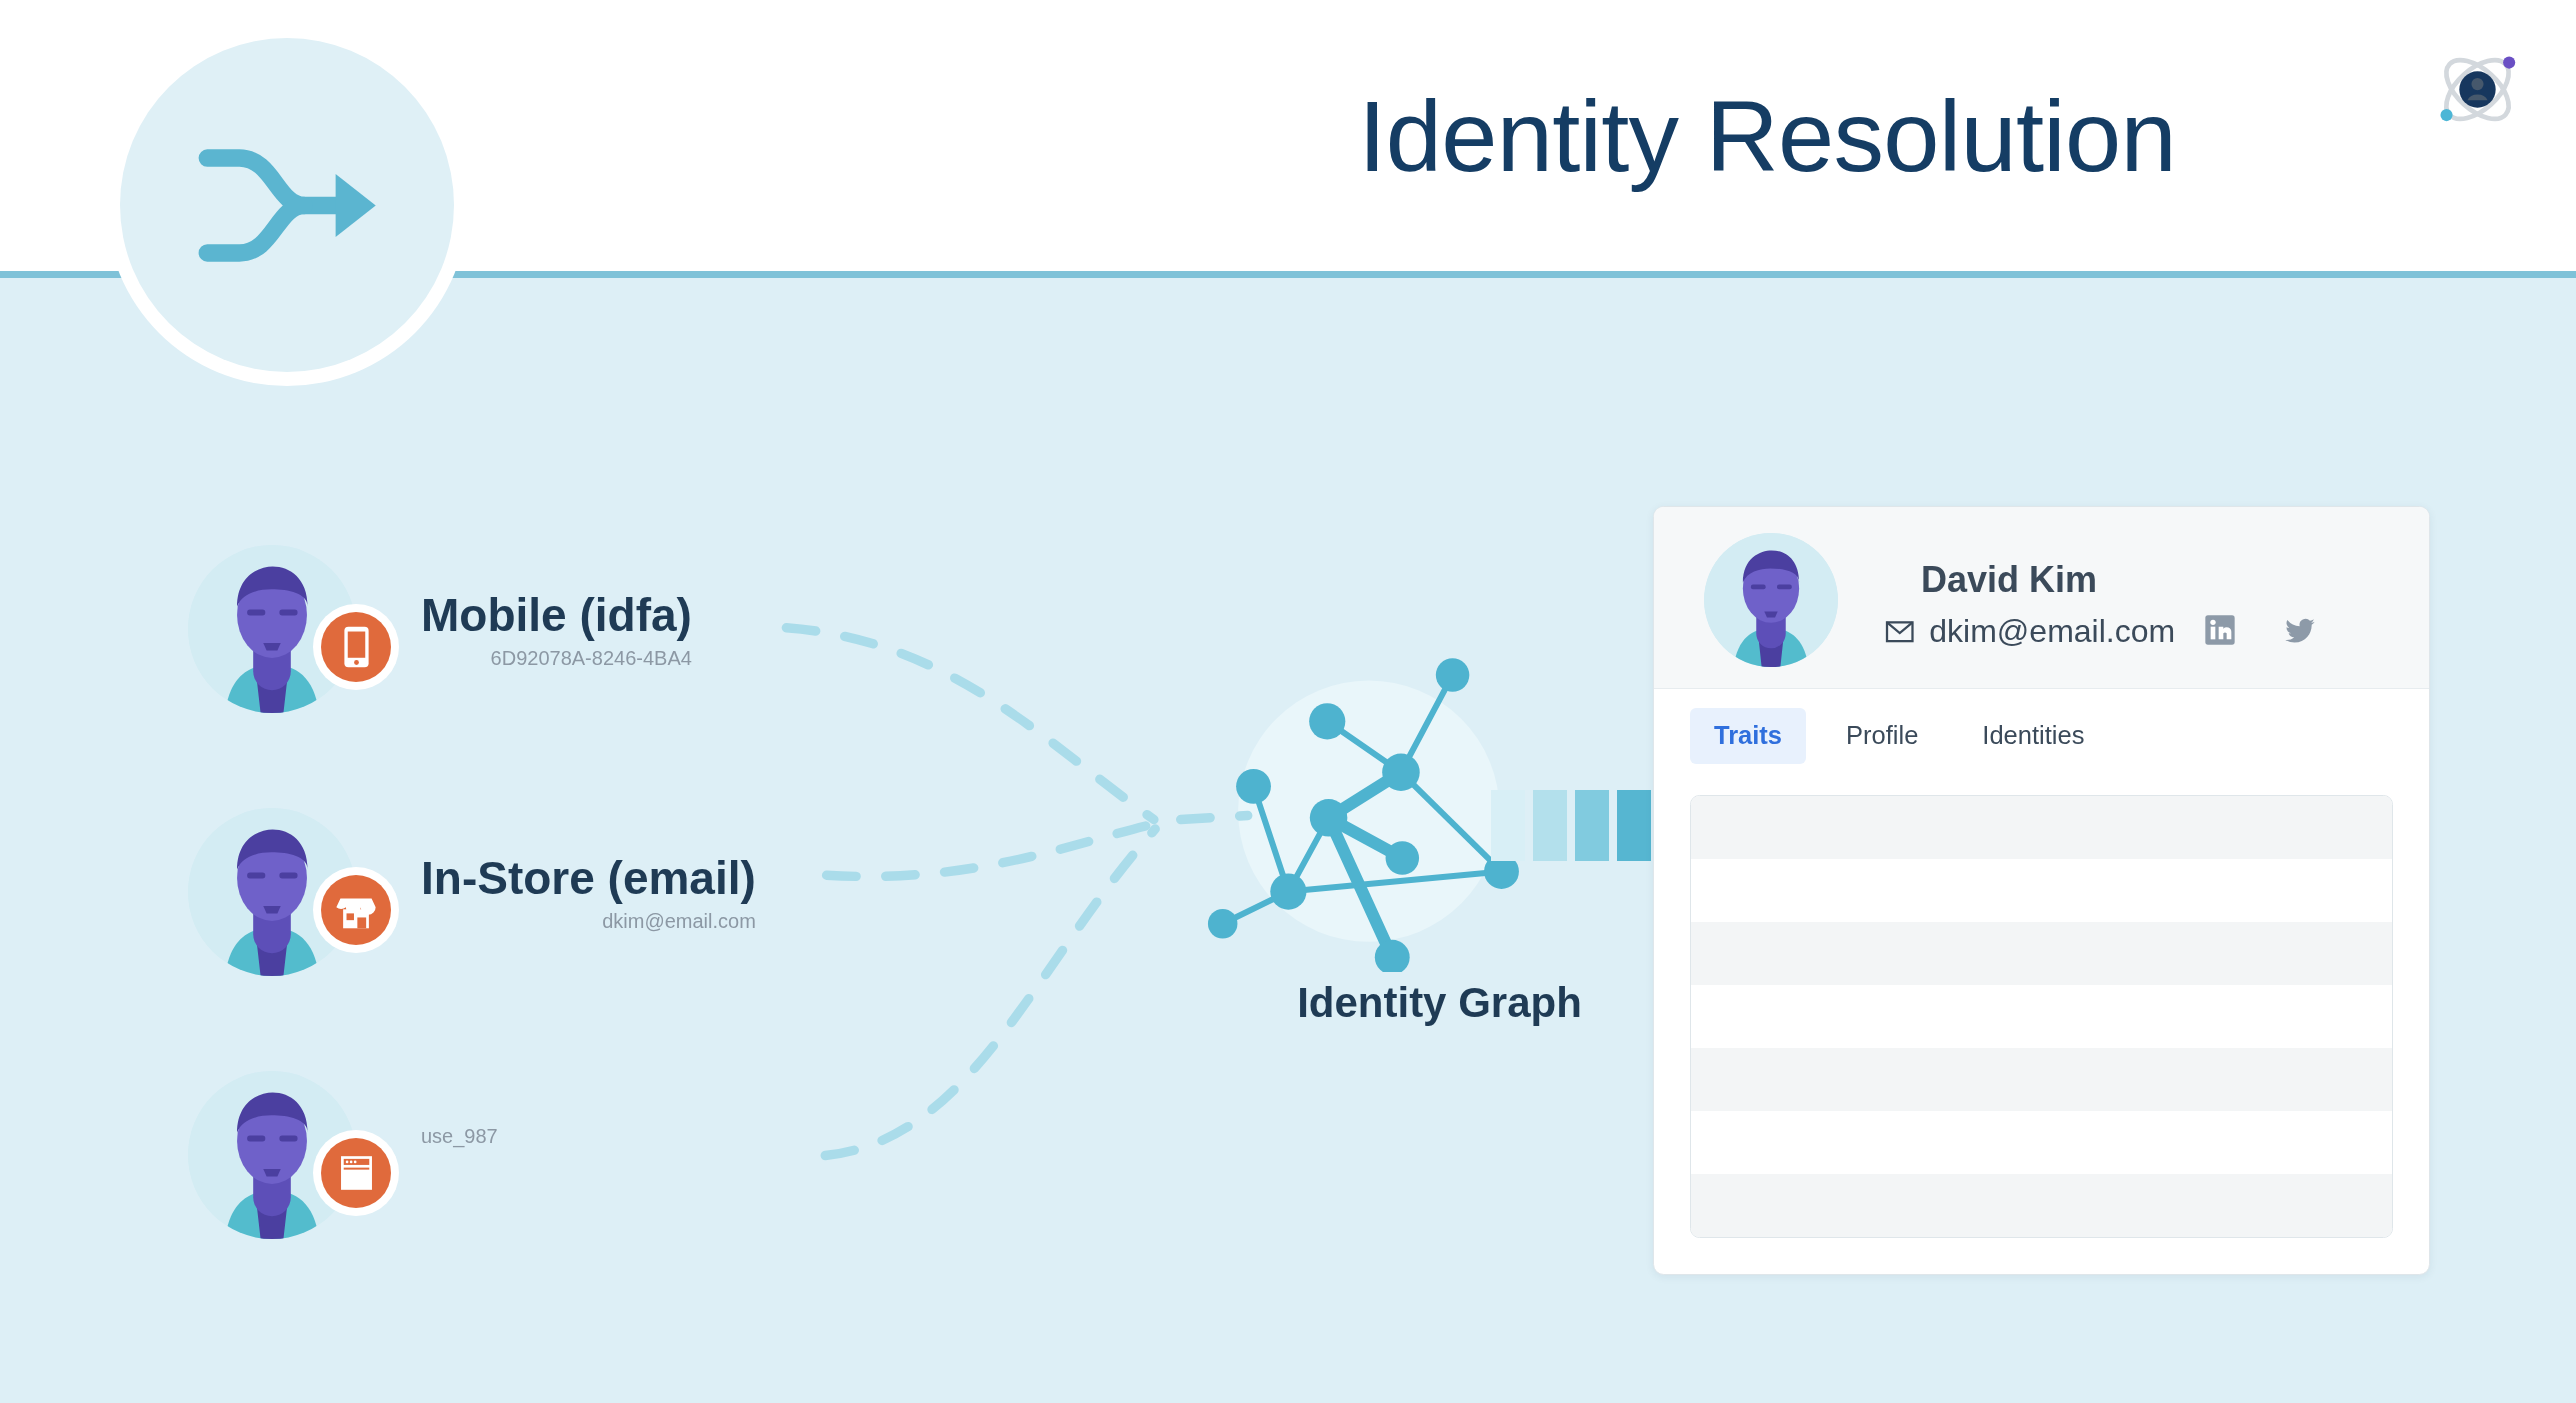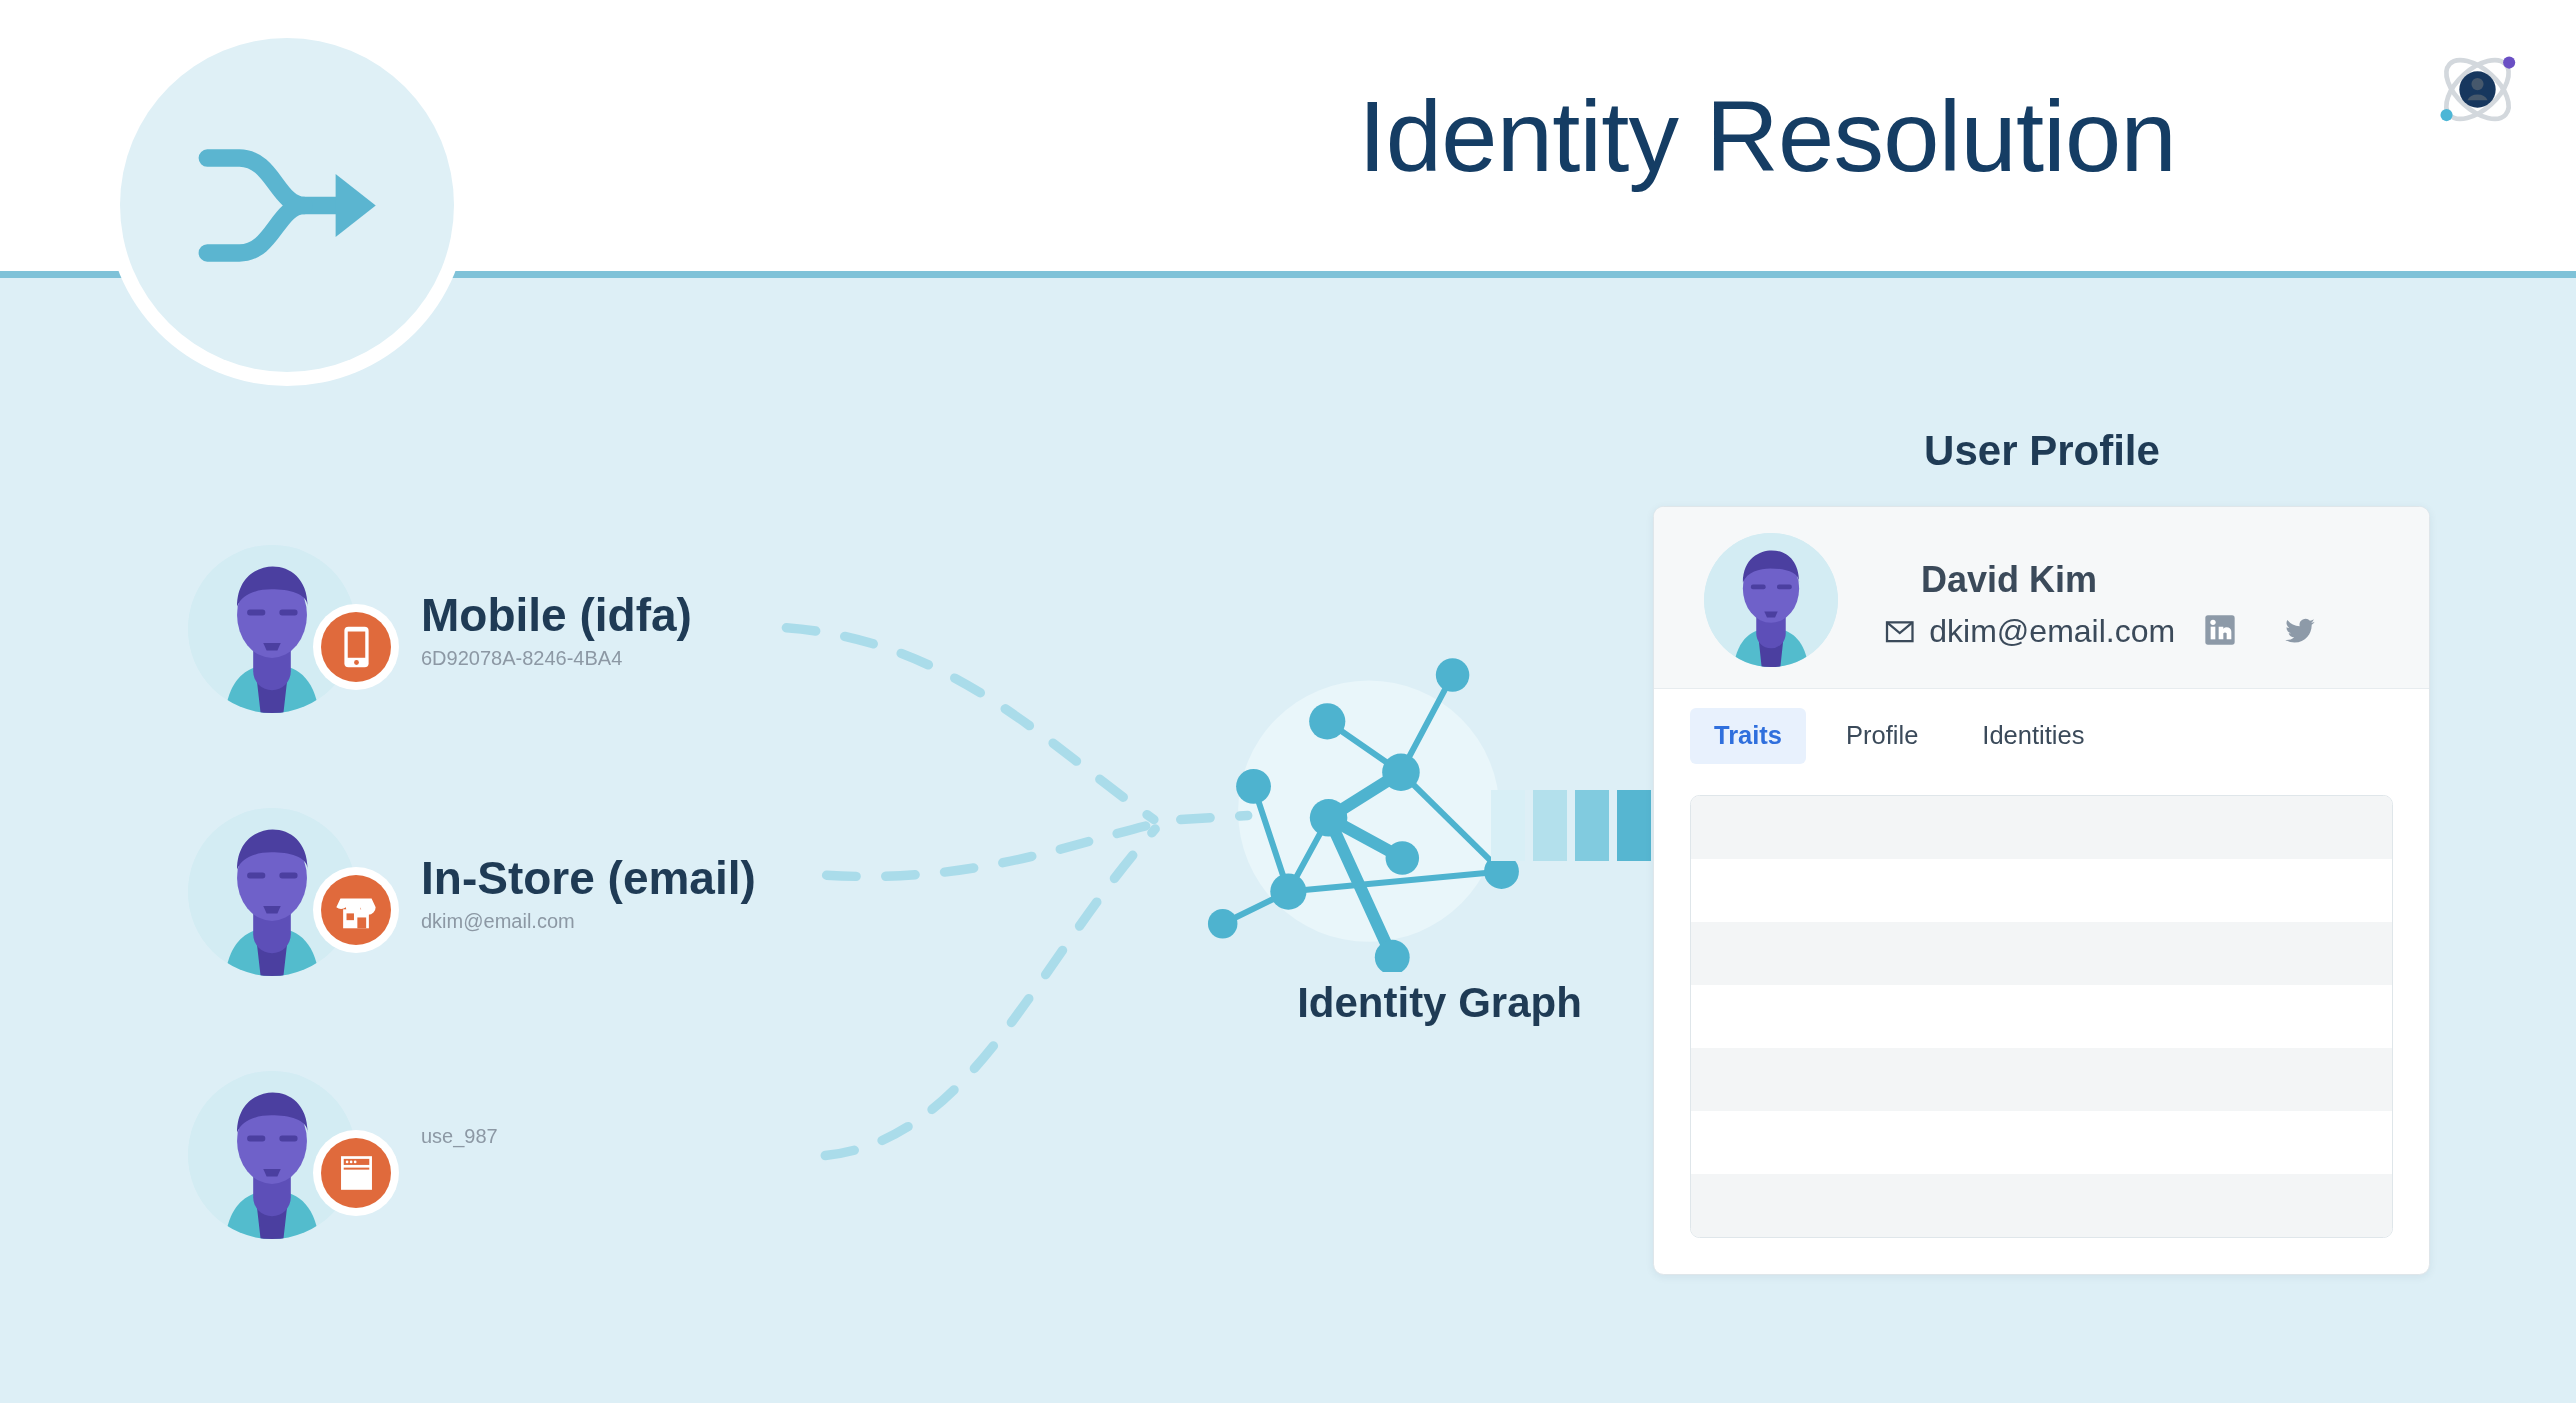--- a/index.html
+++ b/index.html
@@ -46,21 +46,21 @@
     width: 334px; height: 334px; border-radius: 50%;
     background: #dff0f6;
     display: flex; align-items: center; justify-content: center;
   }
 
   
   .atom-logo { position: absolute; right: 48px; top: 39px; width: 101px; height: 101px; }
 
   
   .id-list { position: absolute; left: 188px; top: 537px; width: 771px; }
-  .id-row { position: relative; height: 182px; margin-bottom: 81px; }
+  .id-row { position: relative; height: 182px; margin-bottom: 81px; text-align: right; }
   .id-avatar {
     position: absolute; left: 0; top: 8px;
     width: 168px; height: 168px; border-radius: 50%;
     background: #d3ecf3; overflow: hidden;
   }
   .id-badge {
     position: absolute; left: 125px; top: 67px;
     width: 86px; height: 86px; border-radius: 50%;
     background: #ffffff;
     display: flex; align-items: center; justify-content: center;
@@ -323,21 +323,20 @@
   </div>
   <div class="graph-label">Identity Graph</div>
 
   <div class="bars">
     <div class="bar" style="background:#d8eff6"></div>
     <div class="bar" style="background:#b3e0ec"></div>
     <div class="bar" style="background:#81cbdf"></div>
     <div class="bar" style="background:#56b6d1"></div>
   </div>
 
-  <div class="profile-heading">User Profile</div>
 
   <div class="profile-card">
 
     <div class="profile-head">
       <div class="profile-avatar">
         <svg viewBox="0 0 200 200" width="134" height="134">
           <circle cx="100" cy="100" r="100" fill="#d3ecf3"></circle>
           <path d="M44 200 C50 157 72 142 100 142 C128 142 150 157 156 200 Z" fill="#53bccd"></path>
           <path d="M80 144 L100 172 L120 144 L114 200 L86 200 Z" fill="#4b3fa0"></path>
           <path d="M78 112 h44 v38 a22 22 0 0 1 -44 0 z" fill="#5d4fb8"></path>

